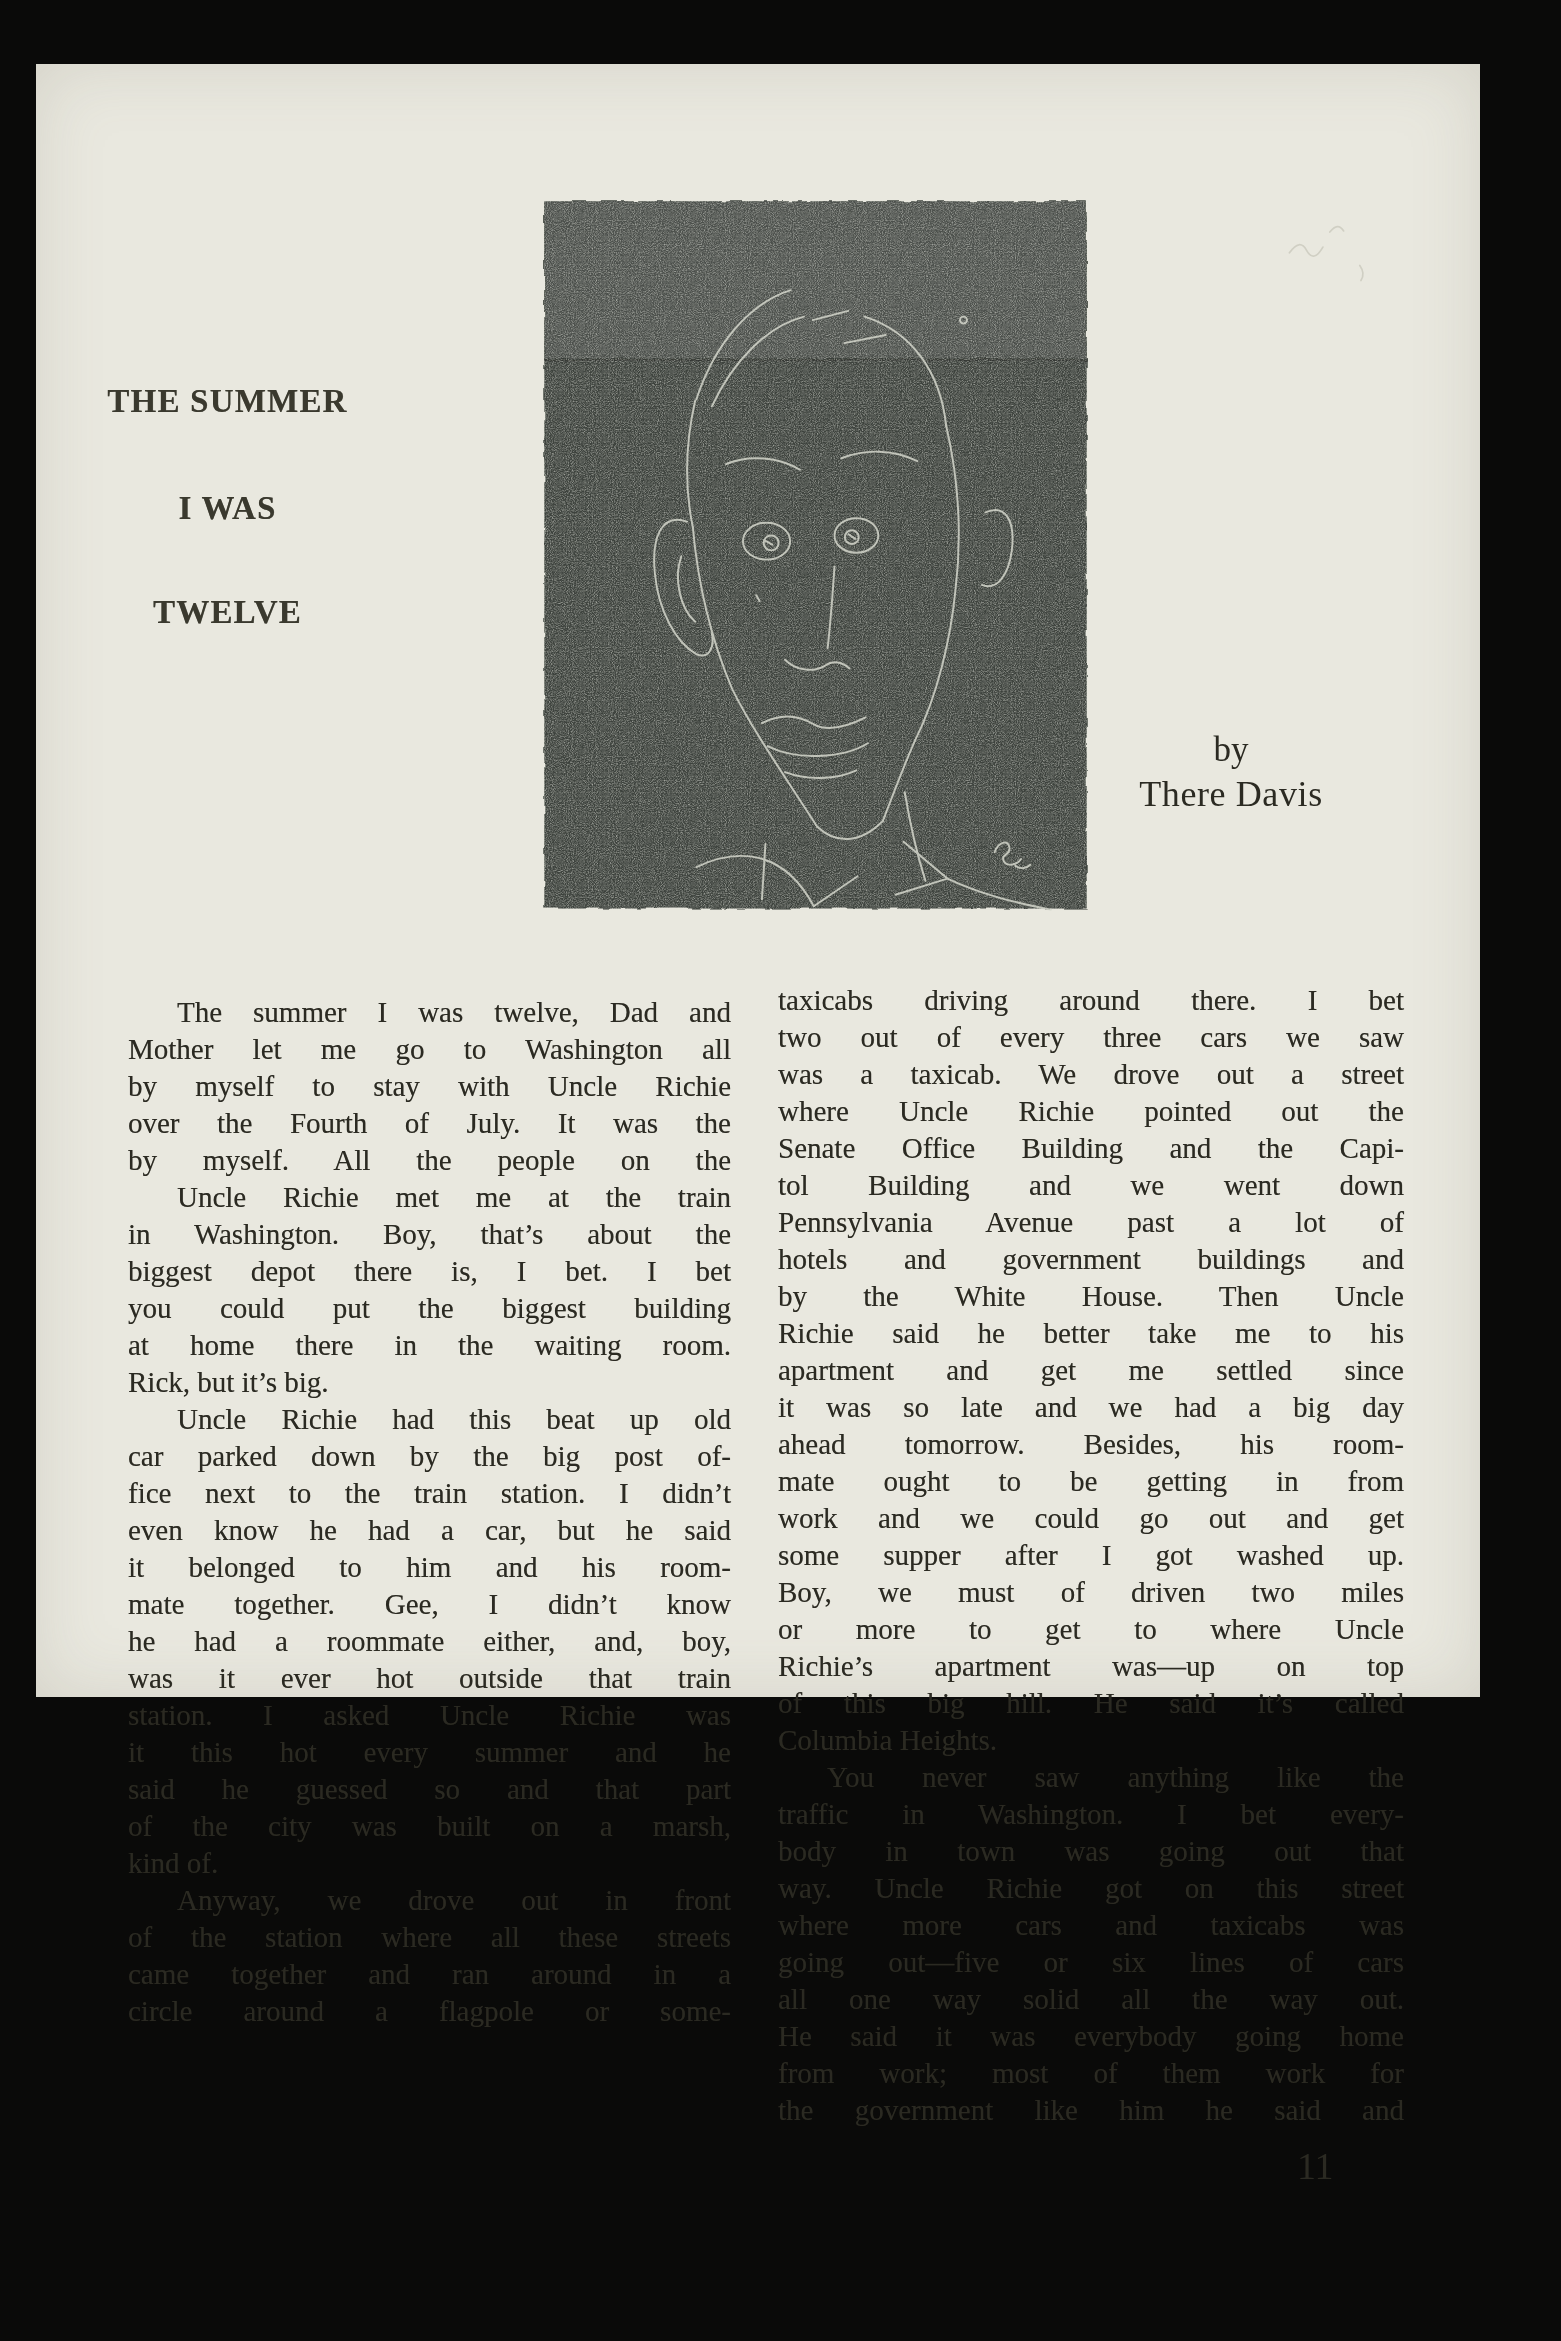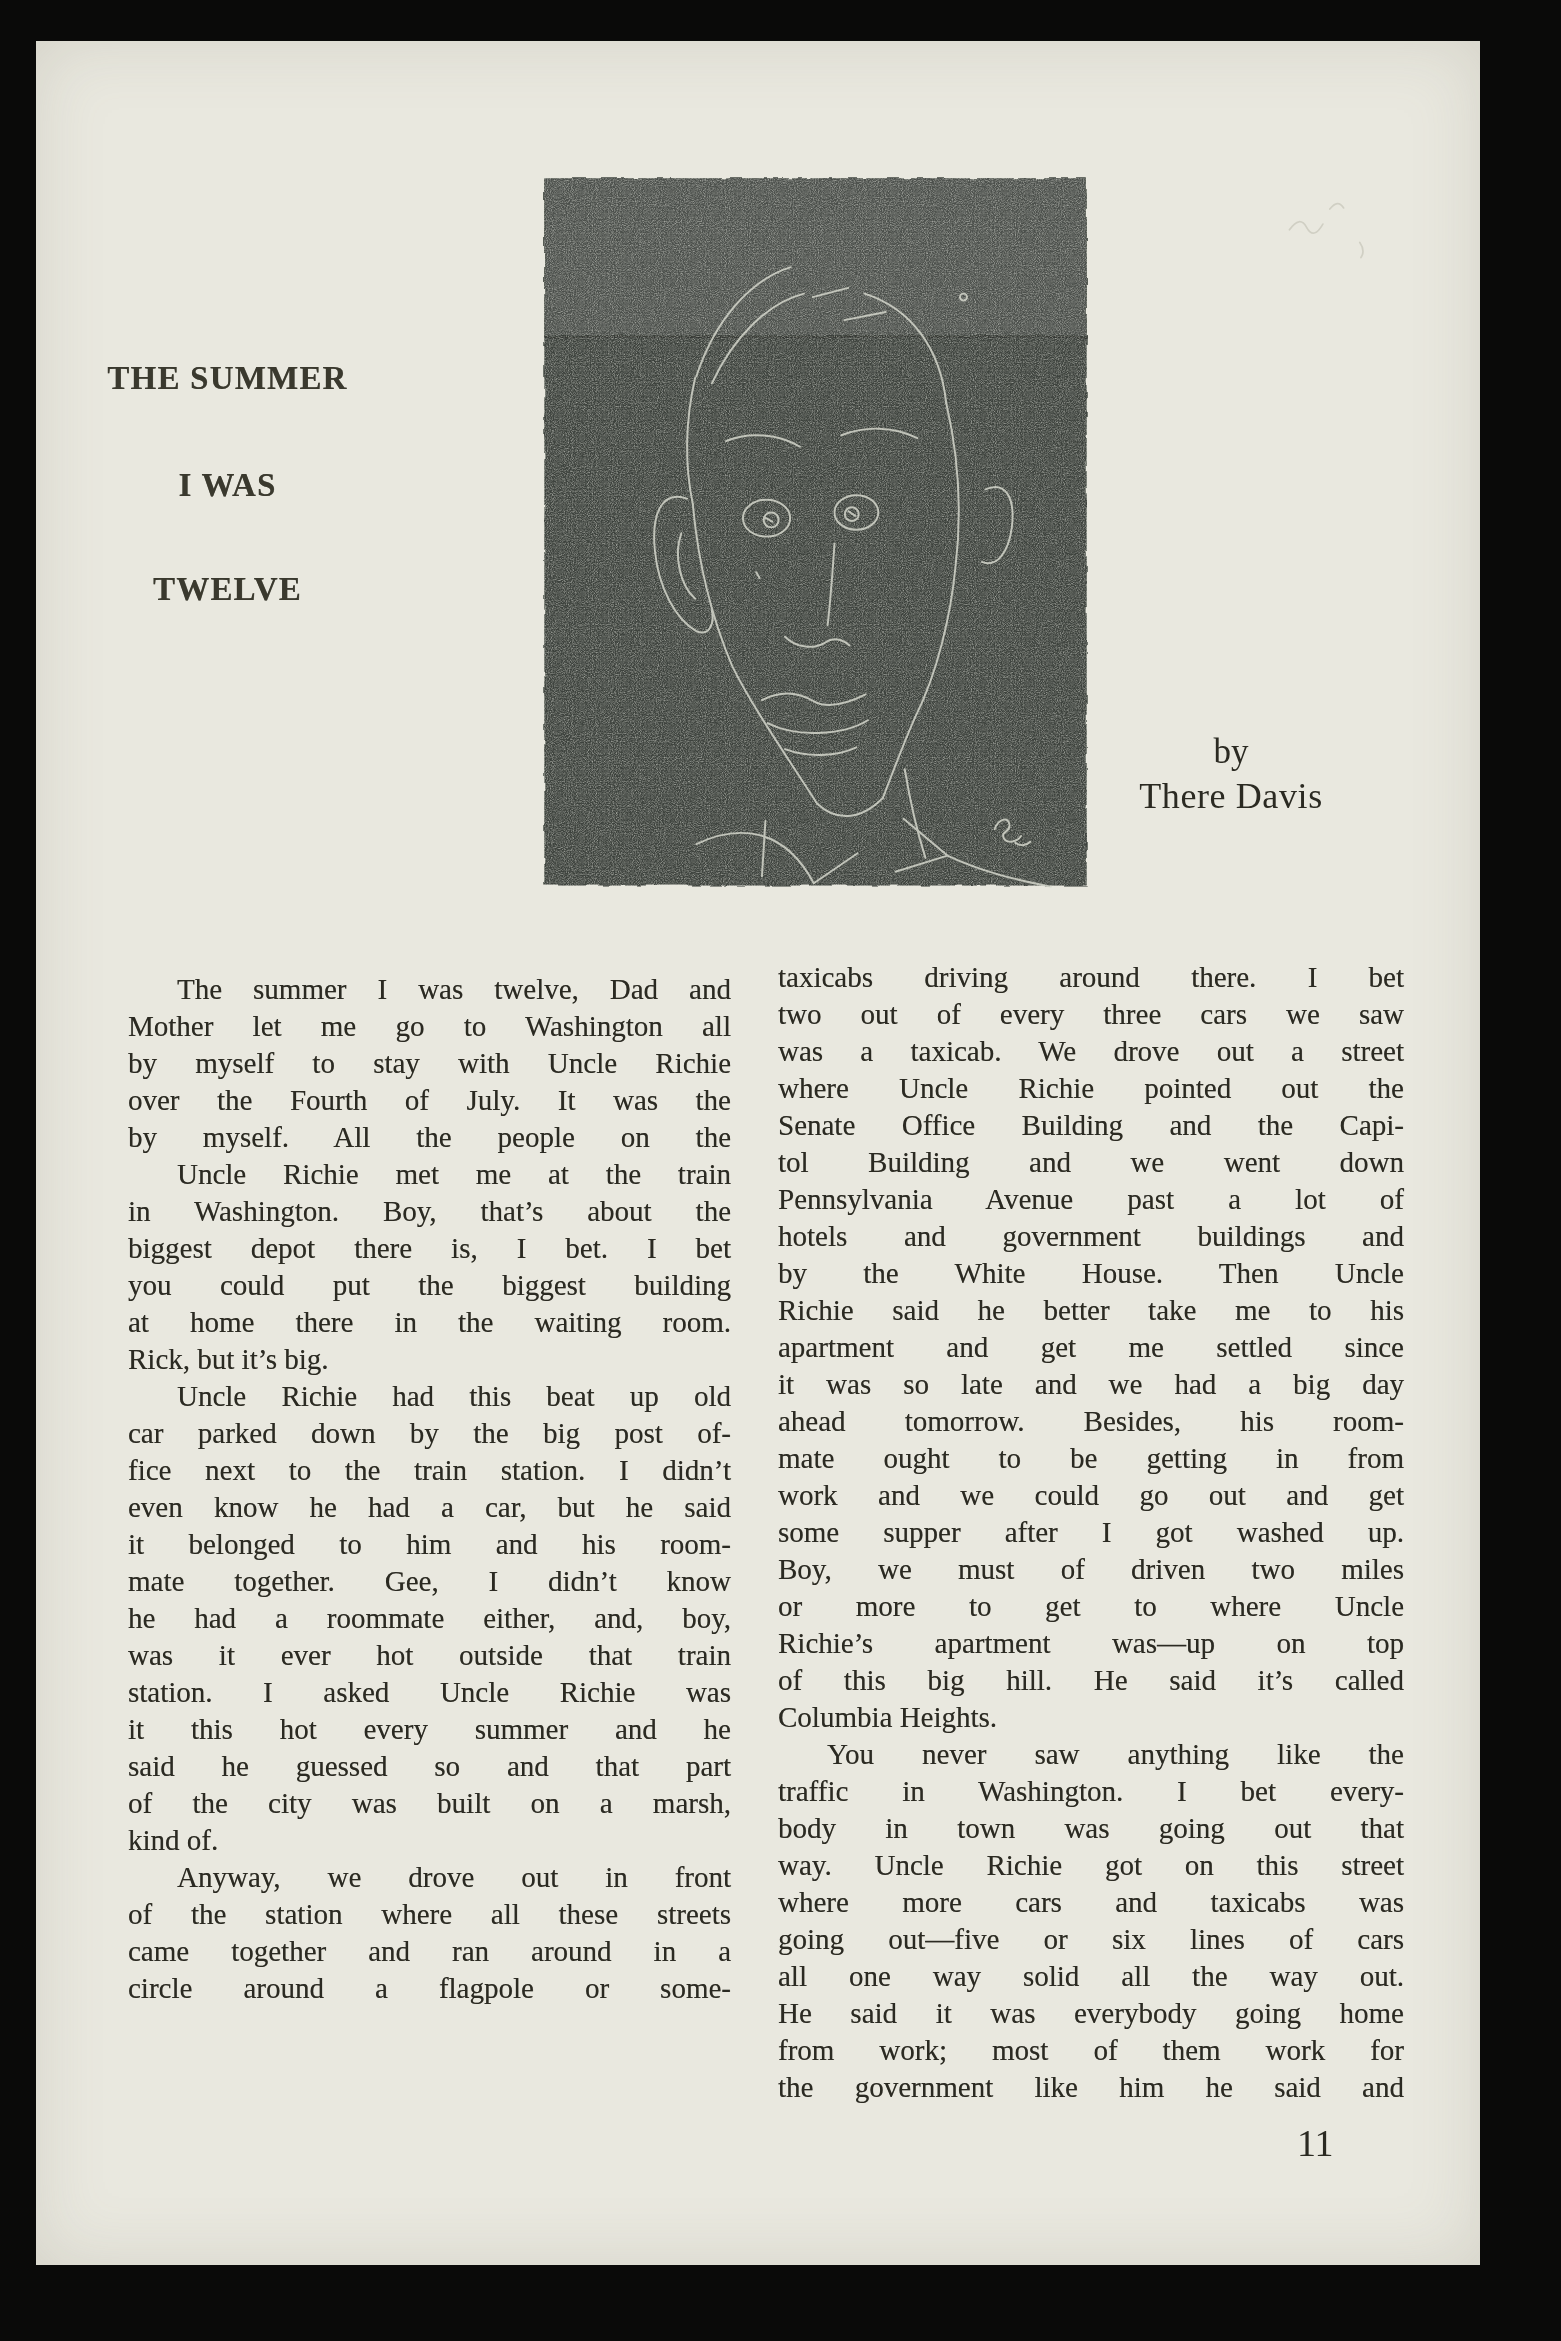--- a/index.html
+++ b/index.html
@@ -2,40 +2,40 @@
 <html style="--bg: #0a0a09; --paper: #e9e8df; --ink: #2b2a22; --title-ink: #3a392e; --illo-dark: #3e423d; --illo-band: #4c504b; --sketch: #d9dbd0;font-size:9.2px"><head>
 <meta charset="utf-8">
 <style>
   :root{
     --bg:#0a0a09; --paper:#e9e8df; --ink:#2b2a22; --title-ink:#3a392e;
     --illo-dark:#3e423d; --illo-band:#4c504b; --sketch:#d9dbd0;
   }
   html,body{margin:0;padding:0;width:1561px;height:2342px;}
   body{background:var(--bg);font-family:"Liberation Serif",serif;position:relative;overflow:hidden;}
   .paper{
-    position:absolute;left:36px;top:41px;width:1444px;height:2224px;
+    position:absolute;left:36px;top:64px;width:1444px;height:1633px;
     background:var(--paper);
     box-shadow:inset 0 0 69px rgba(120,118,100,0.18);
   }
   .grain{position:absolute;inset:0;pointer-events:none;opacity:.55;}
   .title-line{
     position:absolute;left:56px;width:271px;text-align:center;
     font-weight:bold;font-size:33px;letter-spacing:1.2px;color:var(--title-ink);
     text-shadow:0.2px 0.2px 0.3px rgba(50,48,38,0.55);
     white-space:nowrap;
   }
   #title-1{top:319px;} #title-2{top:426px;} #title-3{top:530px;}
   .illo{
     position:absolute;left:506px;top:134px;width:547px;height:714px;
   }
   .byline{
     position:absolute;left:1022px;top:663px;width:346px;text-align:center;
     color:var(--ink);line-height:45px;
   }
-  .byline .by{font-size:35px;margin-top:25px;}
+  .byline .by{font-size:35px;}
   .byline .author{font-size:36px;letter-spacing:0.6px;}
   .col{
     position:absolute;top:918px;color:var(--ink);
     font-size:29px;
     text-shadow:0.2px 0.2px 0.3px rgba(43,42,34,0.5);
   }
   #col-left{left:92px;width:603px;margin-top:12px;}
   #col-right{left:742px;width:626px;}
   .line{
     height:37px;line-height:37px;

